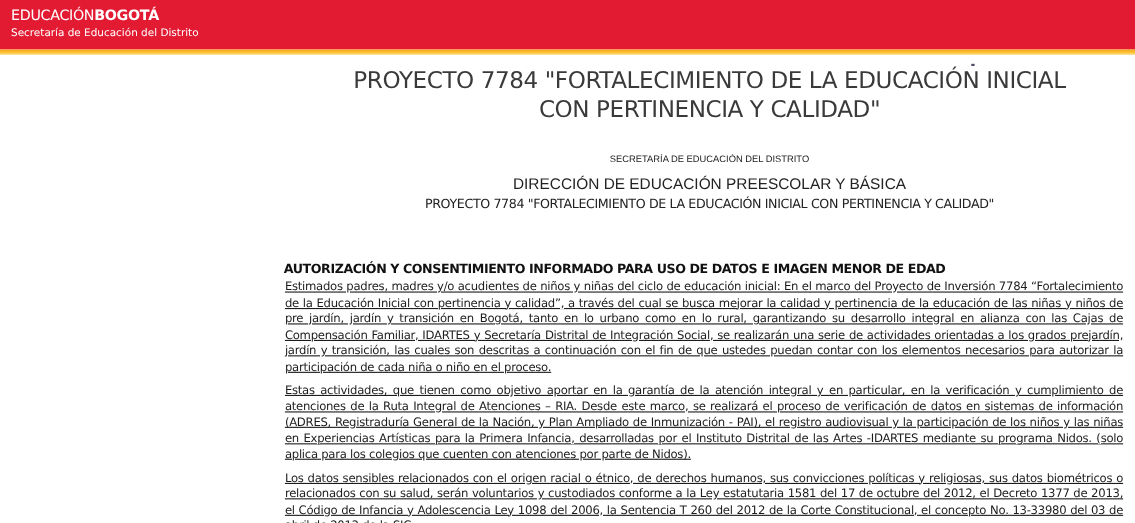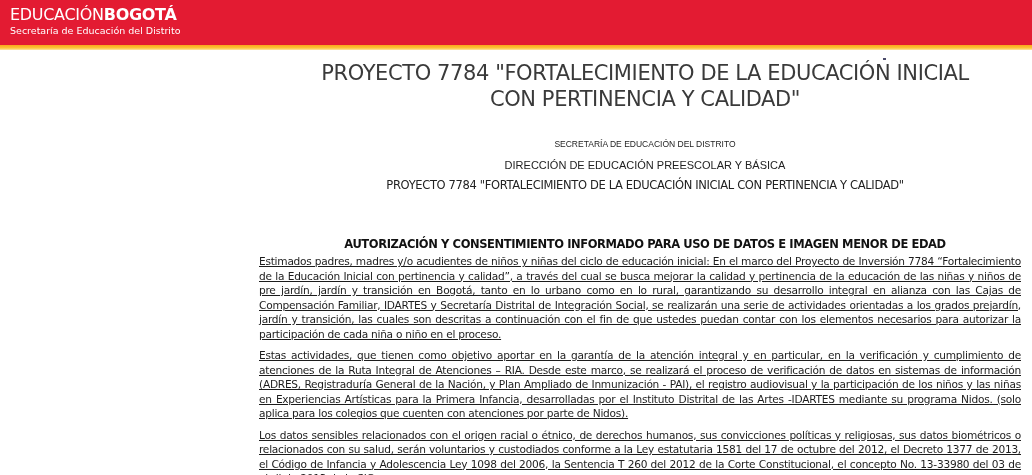--- a/index.html
+++ b/index.html
@@ -27,21 +27,21 @@
       background: linear-gradient(to bottom, #f9a61a 0%, #fcc53a 60%, #fde7a8 100%);
     }
     .logo {
       position: absolute;
       left: 10px;
       top: 6px;
       color: #ffffff;
     }
     .logo-main {
       font-family: "DejaVu Sans", sans-serif;
-      font-size: 16px;
+      font-size: 13px;
       letter-spacing: -0.3px;
       line-height: 18px;
       white-space: nowrap;
     }
     .logo-main .light { font-weight: normal; }
     .logo-main .bold { font-weight: bold; }
     .logo-sub {
       font-family: "DejaVu Sans", sans-serif;
       font-size: 9.5px;
       line-height: 12px;
@@ -62,33 +62,32 @@
     }
     .sub-heading {
       position: absolute;
       left: 258px;
       width: 774px;
       text-align: center;
       font-family: "Liberation Sans", sans-serif;
       color: #222;
     }
     .sub-1 { top: 139px; font-size: 8.5px; }
-    .sub-2 { top: 159px; font-size: 11px; }
+    .sub-2 { top: 159px; font-size: 14px; }
     .sub-3 {
       top: 178px;
       font-family: "DejaVu Sans", sans-serif;
       font-size: 11.5px;
       letter-spacing: -0.35px;
     }
     .section-title {
       position: absolute;
       left: 258px;
       top: 237px;
       width: 774px;
-      text-align: center;
       font-family: "DejaVu Sans", sans-serif;
       font-weight: bold;
       font-size: 11.5px;
       letter-spacing: -0.4px;
       color: #111;
     }
     .body {
       position: absolute;
       left: 259px;
       top: 254px;

